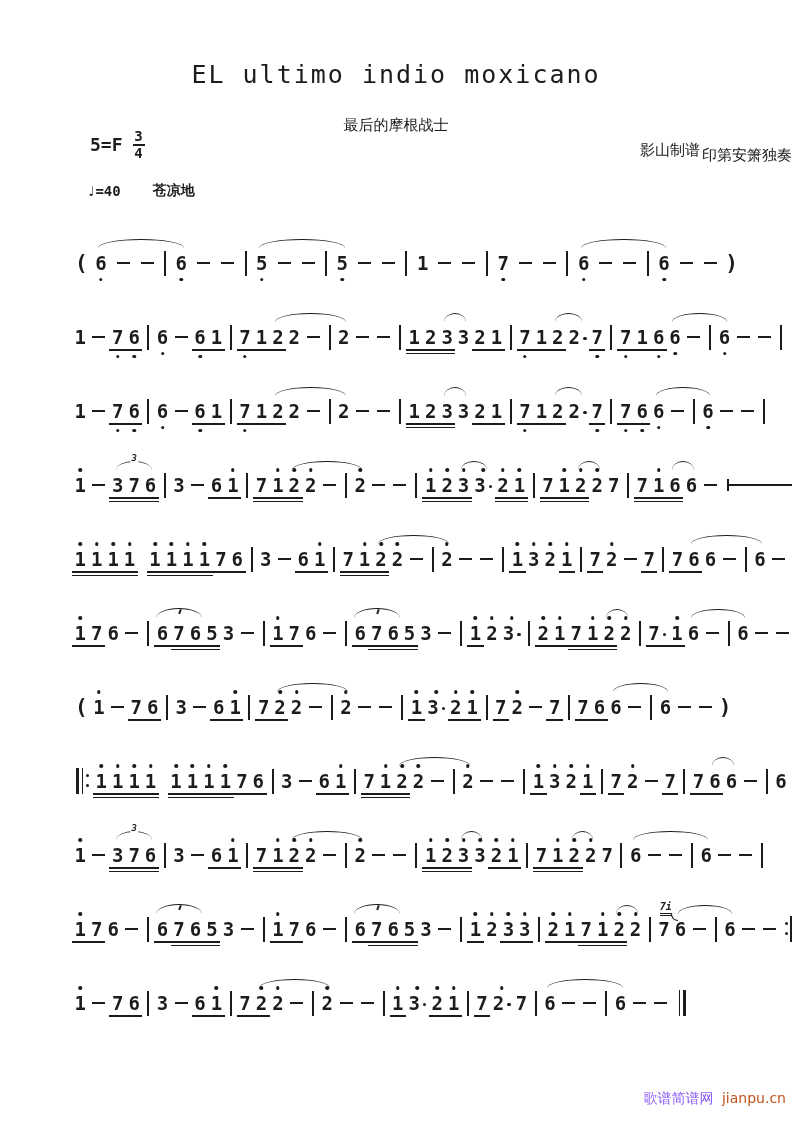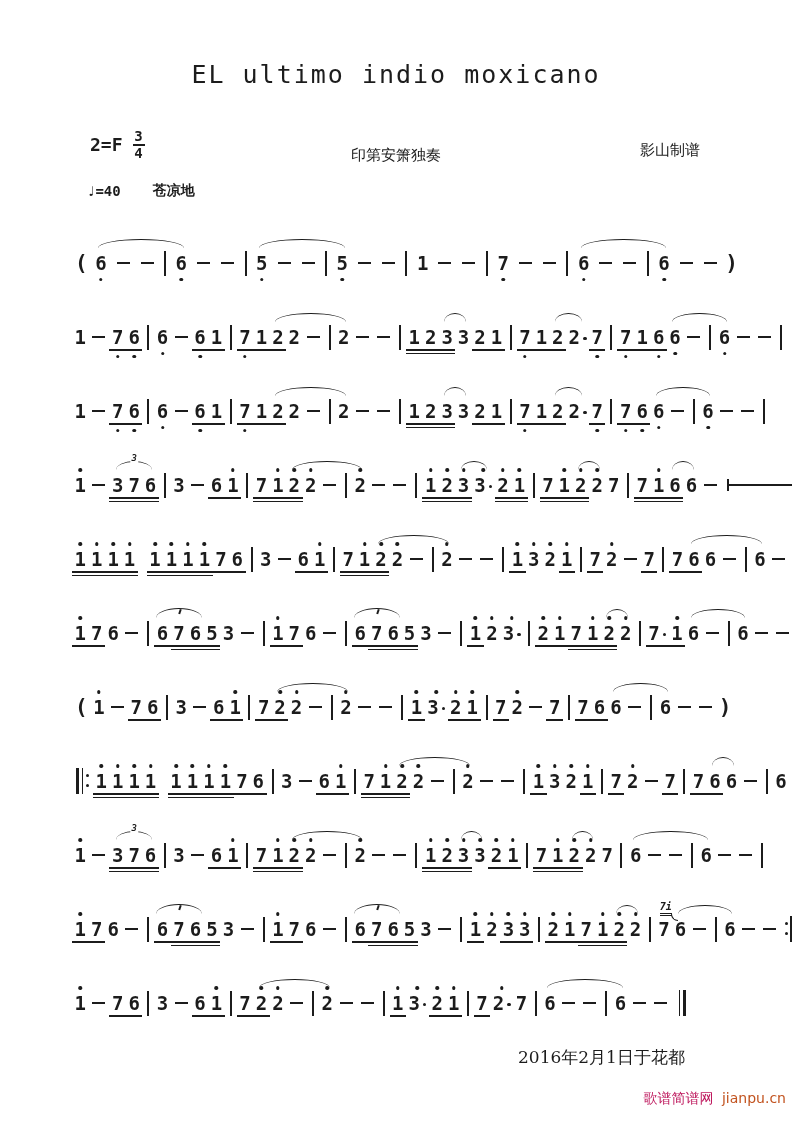--- a/index.html
+++ b/index.html
@@ -7,21 +7,21 @@
     width:792px;height:1121px;background:#ffffff;position:relative;
     margin:0 auto;overflow:hidden;
     font-family:"DejaVu Sans Mono","Liberation Mono",monospace;
     color:#1c1c1c;
   }
   
   .title{position:absolute;top:60px;left:0;width:100%;text-align:center;
     font-size:25px;letter-spacing:2px;font-weight:normal;}
   .subtitle{position:absolute;top:116px;left:0;width:100%;text-align:center;
     font-size:15px;font-family:"DejaVu Sans",sans-serif;}
-  .instrumentation{position:absolute;top:146px;left:0;width:100%;text-align:center;
+  .instrumentation{position:absolute;top:146px;left:0;width:100%;text-align:right;
     font-size:15px;font-family:"DejaVu Sans",sans-serif;}
   .credit{position:absolute;top:141px;right:92px;font-size:15px;
     font-family:"DejaVu Sans",sans-serif;}
   .keymeter{position:absolute;top:130px;left:90px;display:flex;align-items:center;
     font-size:18px;font-weight:bold;}
   .meter{display:inline-flex;flex-direction:column;align-items:center;
     font-size:14px;line-height:13px;margin-left:10px;font-weight:bold;}
   .meter .frac-bar{width:12px;height:1.5px;background:currentColor;margin:1px 0;}
   .tempoline{position:absolute;top:182px;left:87px;font-size:14px;font-weight:bold;
     display:flex;align-items:center;}
@@ -76,25 +76,26 @@
   .watermark{position:absolute;top:1090px;right:6px;font-size:14px;
     font-family:"DejaVu Sans",sans-serif;}
   .watermark .brand{font-weight:normal;margin-left:4px;}
 </style>
 </head>
 <body>
 
 <div class="page" style="color: rgb(28, 28, 28);">
 
   <div class="title">EL ultimo indio moxicano</div>
+  <div class="subtitle">最后的摩根战士</div>
   <div class="instrumentation">印第安箫独奏</div>
   <div class="credit">影山制谱</div>
 
   <div class="keymeter">
-    <span>2=F</span>
+    <span>5=F</span>
     <span class="meter">
       <span>3</span>
       <span class="frac-bar"></span>
       <span>4</span>
     </span>
   </div>
 
   <div class="tempoline">
     <span>♩</span>
     <span>=40</span>
@@ -627,18 +628,17 @@
         <span class="tok dash"></span>
         <span class="tok barsign">
           <i style="left: 4px; width: 1.5px;"></i>
           <i style="left: 8px; width: 3px;"></i>
         </span>
         <div class="slur" style="left: 187.3px; width: 70.95px;"></div>
         <div class="slur" style="left: 475.3px; width: 75.95px;"></div>
       </div>
     </div>
 
-  <div class="datenote">2016年2月1日于花都</div>
   <div class="watermark">
-    <span class="site" style="color: #be185d;">歌谱简谱网</span>
+    <span class="site" style="color: #8b5cf6;">歌谱简谱网</span>
     <span class="brand" style="color: rgb(194, 83, 31);">jianpu.cn</span>
   </div>
 </div>
 
 </body></html>

